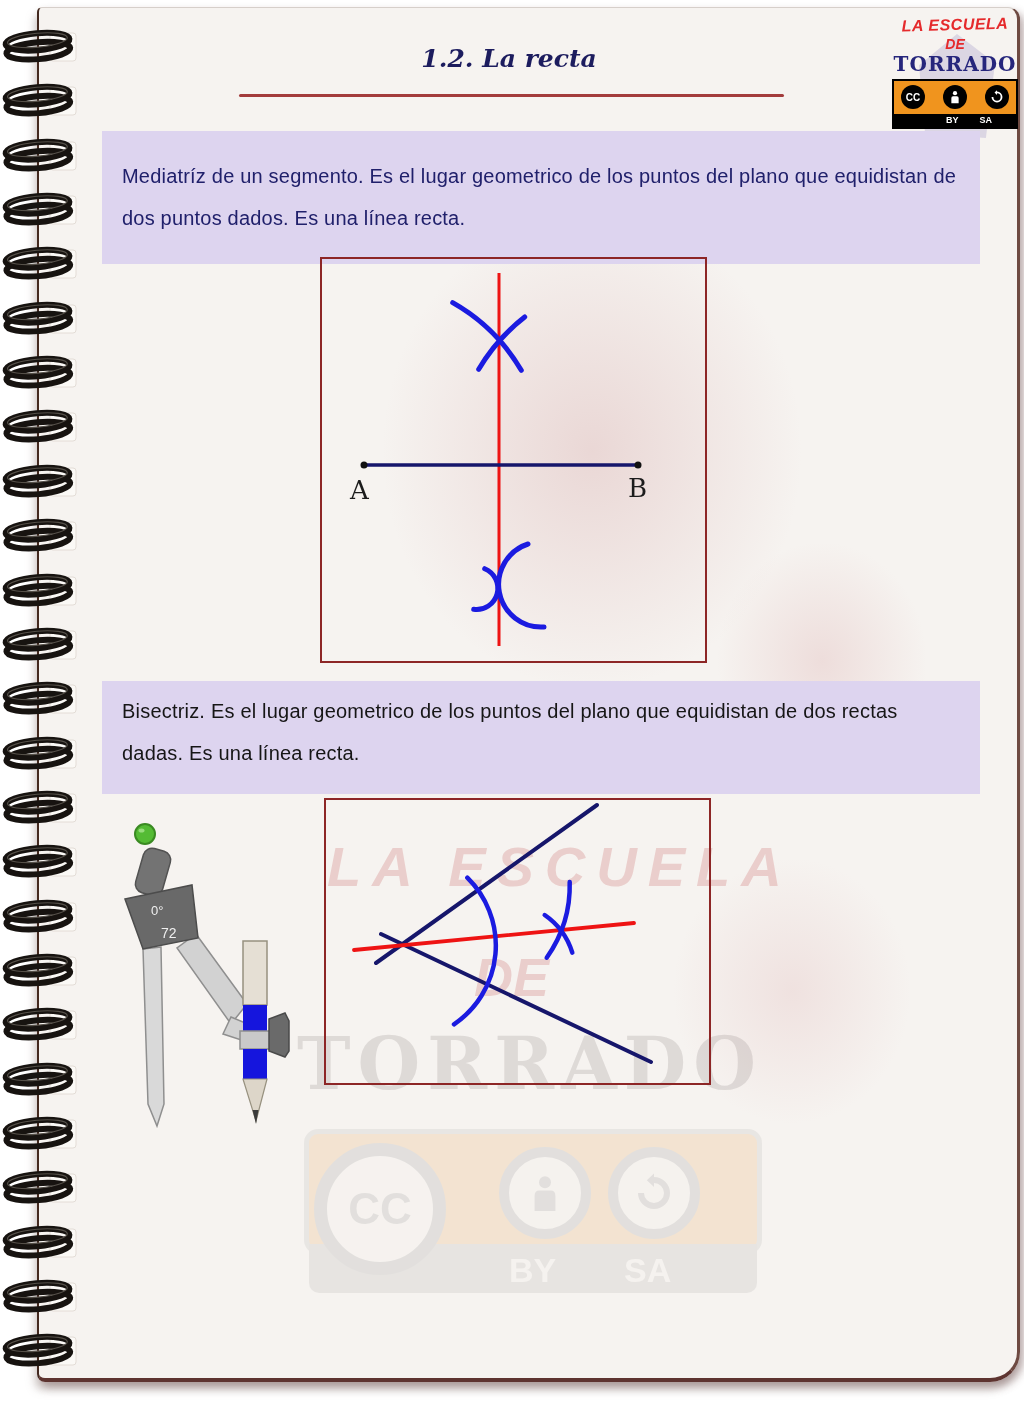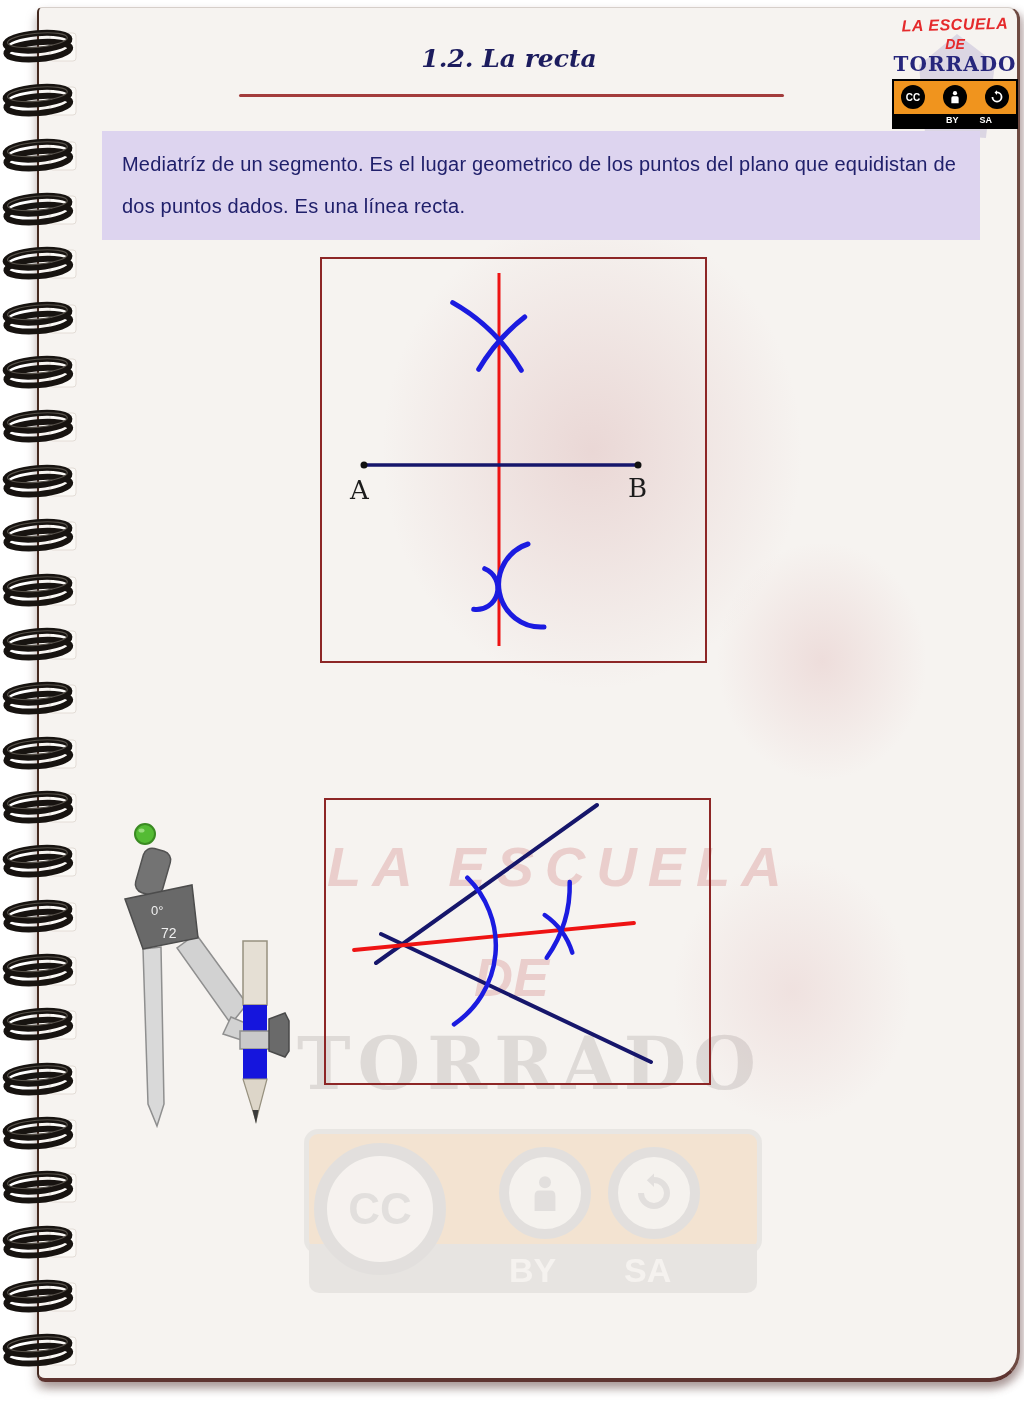--- a/index.html
+++ b/index.html
@@ -41,21 +41,21 @@
          color:#26267c;letter-spacing:1px;margin-top:1px;}
   .badge{position:relative;width:122px;margin:4px auto 0;border:2px solid #000;background:#f0941e;}
   .badge-icons{height:29px;display:flex;align-items:center;justify-content:space-between;padding:2px 7px;}
   .bic{width:24px;height:24px;border-radius:50%;background:#000;display:flex;align-items:center;justify-content:center;}
   .bic .cc-txt{color:#fff;font-weight:bold;font-size:10px;letter-spacing:0;}
   .badge-strip{background:#000;color:#fff;height:13px;font-size:9px;font-weight:bold;
          display:flex;align-items:center;}
   .badge-strip .by{margin-left:52px;} .badge-strip .sa{margin-left:21px;}
 
   
-  .note{position:absolute;left:63px;width:838px;background:#ddd4ef;padding:12px 20px;
+  .note{position:absolute;left:63px;width:838px;background:#ddd4ef;padding:24px 20px;
         font-size:20px;line-height:42px;letter-spacing:.2px;}
   .note-1{top:123px;height:85px;color:#20206b;}
   .note-2{top:673px;height:80px;padding-top:9px;color:#161616;}
 
   
   .fig{position:absolute;border:2px solid #8d2626;background:transparent;}
   .fig-1{left:281px;top:249px;width:383px;height:402px;}
   .fig-2{left:285px;top:790px;width:383px;height:283px;}
   .fig svg{display:block;}
 
@@ -143,20 +143,23 @@
         <div class="badge-strip">
           <span class="by">BY</span>
           <span class="sa">SA</span>
         </div>
       </div>
     </div>
 
     <div class="note note-1">
       <span>Mediatríz de un segmento. Es el lugar geometrico de los puntos del plano que equidistan de dos puntos dados. Es una línea recta.</span>
     </div>
+    <div class="note note-2">
+      <span>Bisectriz. Es el lugar geometrico de los puntos del plano que equidistan de dos rectas dadas. Es una línea recta.</span>
+    </div>
 
     <div class="fig fig-1">
       <svg width="379" height="398" viewBox="0 0 379 398">
         <line x1="177" y1="14" x2="177" y2="387" stroke="#ee1313" stroke-width="3"></line>
         <line x1="42" y1="206" x2="316" y2="206" stroke="#16166b" stroke-width="3.5"></line>
         <circle cx="42" cy="206" r="3.5" fill="#111"></circle>
         <circle cx="316" cy="206" r="3.5" fill="#111"></circle>
         <text x="28" y="240" font-family="DejaVu Serif, serif" font-size="26" fill="#1c1c1c">A</text>
         <text x="306" y="238" font-family="DejaVu Serif, serif" font-size="26" fill="#1c1c1c">B</text>
         <g fill="none" stroke="#1b1be0" stroke-width="5" stroke-linecap="round">

